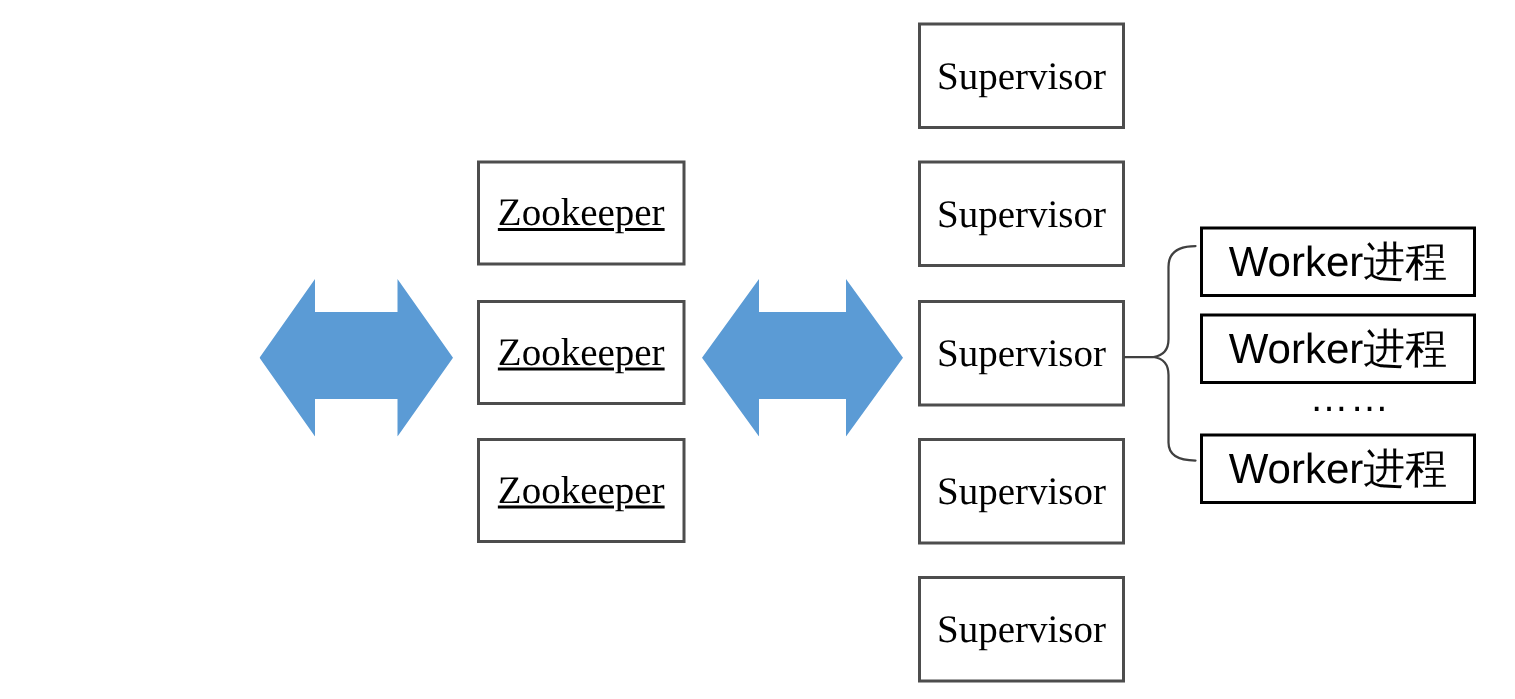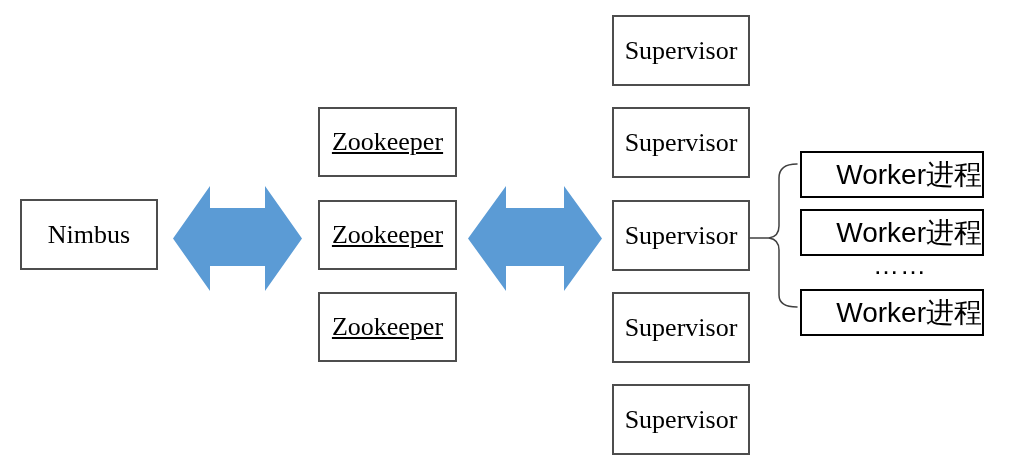--- a/index.html
+++ b/index.html
@@ -28,21 +28,20 @@
   }
   .serif-node {
     border: 2px solid var(--box-border, #4d4d4d);
     font-family: "Liberation Serif", serif;
     font-size: 26px;
   }
   .worker-node {
     border: 2px solid var(--worker-border, #000000);
     font-family: "Liberation Sans", sans-serif;
     font-size: 28px;
-    justify-content: flex-end;
   }
   
   .nimbus { left: 20px; top: 199px; width: 138px; height: 71px; }
   
   .zk { left: 318px; width: 139px; height: 70px; text-decoration: underline; }
   .zk1 { top: 107px; }
   .zk2 { top: 200px; }
   .zk3 { top: 292px; }
   
   .sup { left: 612px; width: 138px; height: 71px; }
@@ -74,23 +73,20 @@
   }
   .arrow1 { left: 173px; top: 186px; }
   .arrow2 { left: 468px; top: 186px; }
   .brace  { left: 745px; top: 155px; }
 </style>
 </head>
 <body>
 
 <div id="canvas">
 
-  <div class="node serif-node nimbus">
-    <span>Nimbus</span>
-  </div>
 
   <svg class="arrow-svg arrow1" width="129" height="105" viewBox="0 0 129 105">
     <polygon class="arrow-fill" fill="#5b9bd5" points="0,52.5 37,0 37,22 92,22 92,0 129,52.5 92,105 92,80 37,80 37,105"></polygon>
   </svg>
 
   <div class="node serif-node zk zk1">
     <span>Zookeeper</span>
   </div>
   <div class="node serif-node zk zk2">
     <span>Zookeeper</span>

